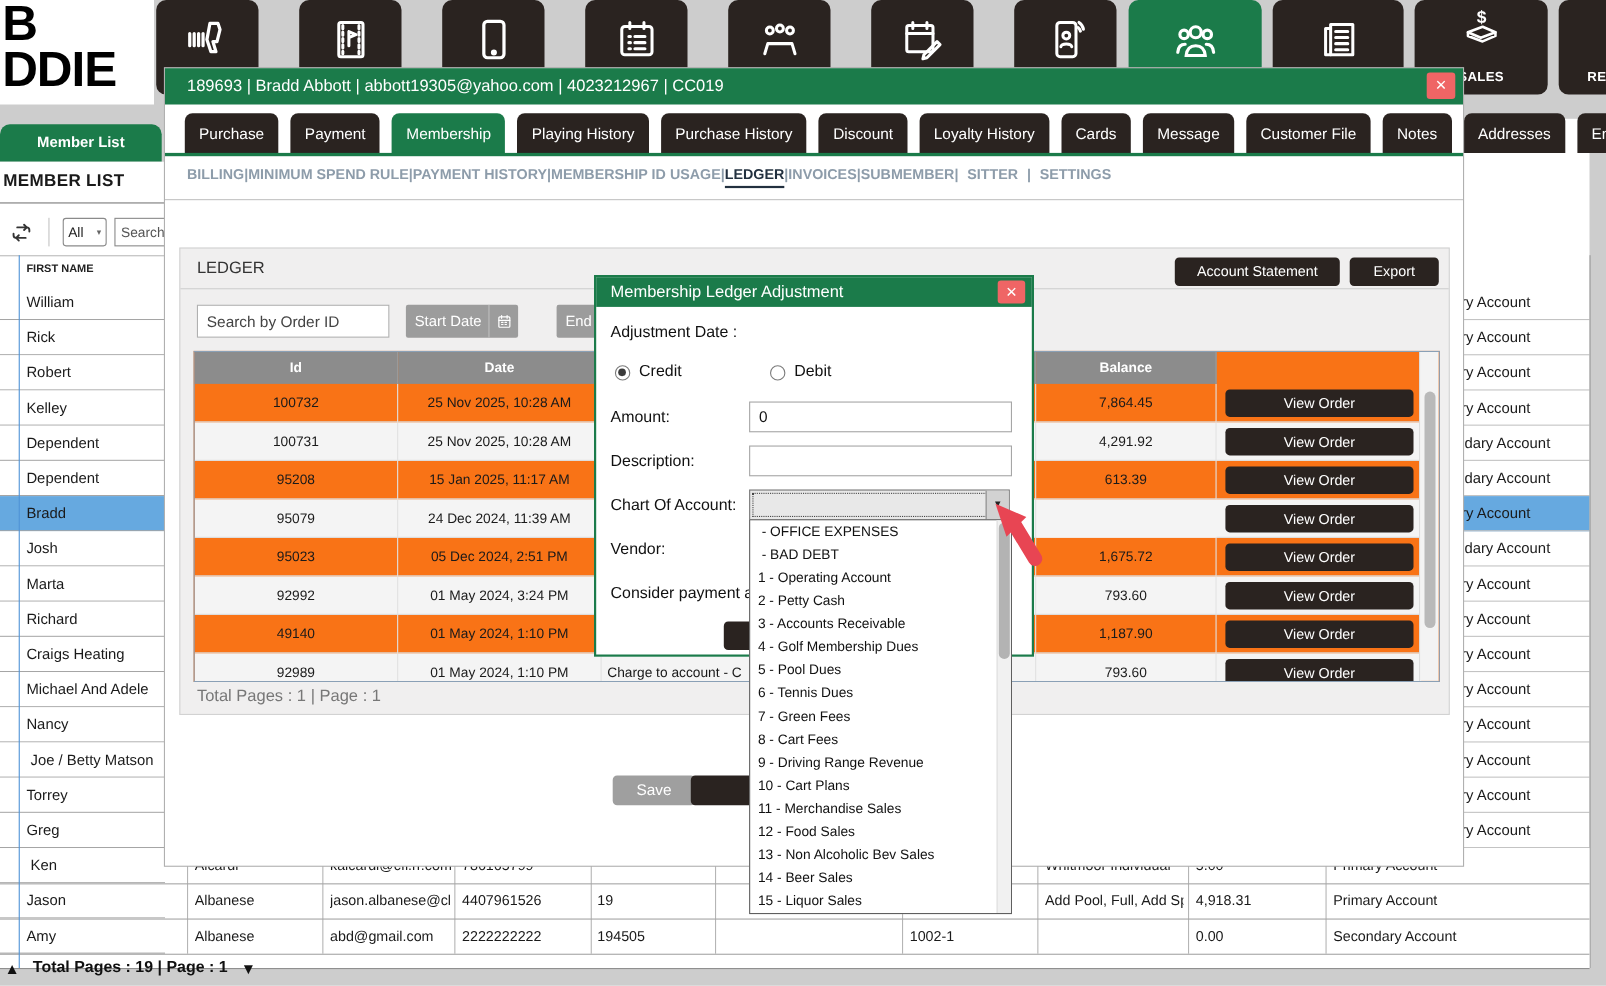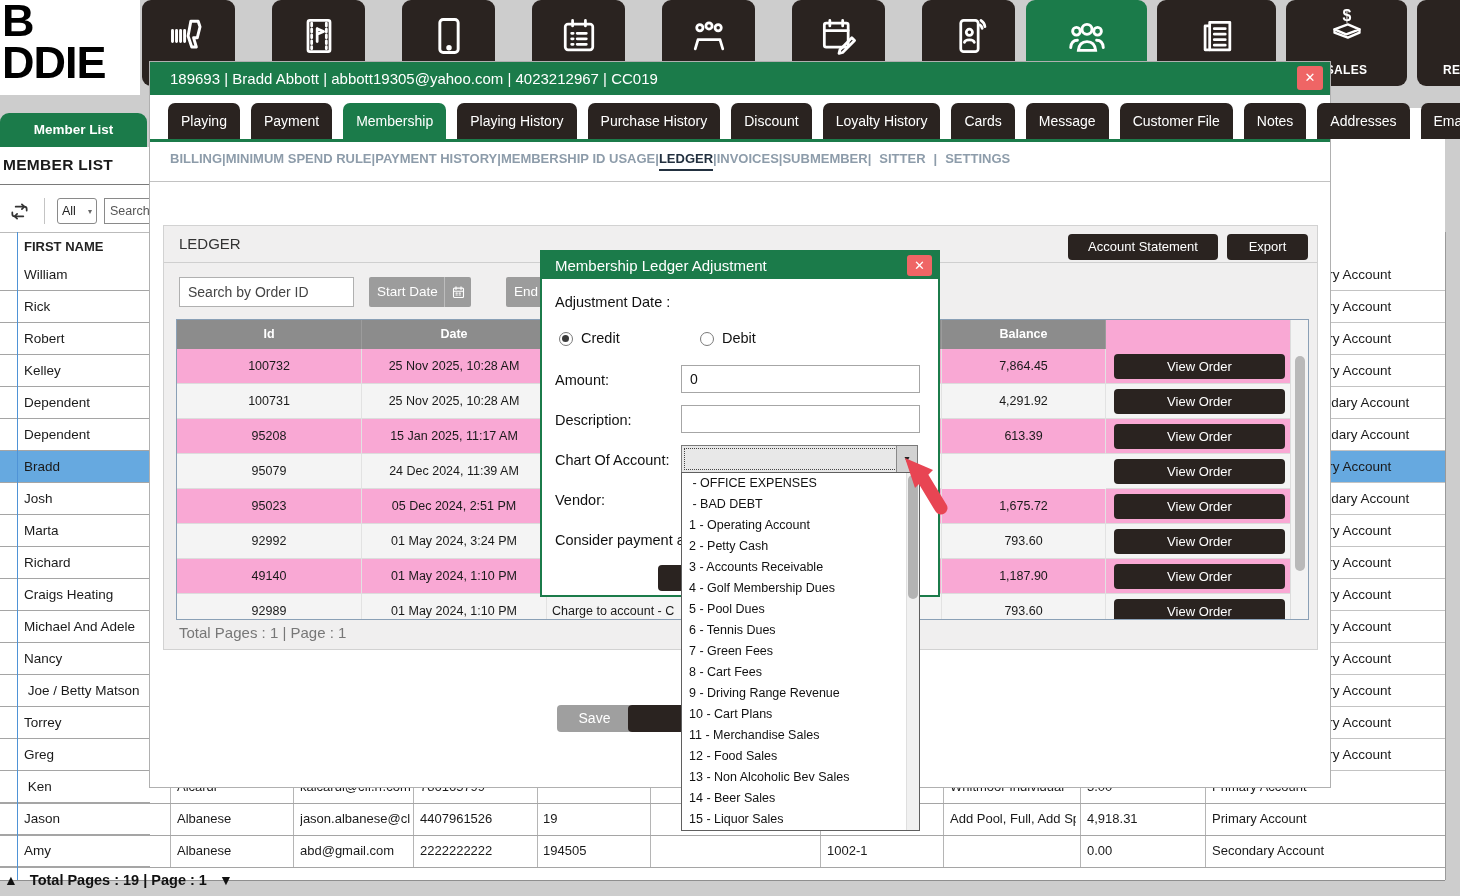--- a/index.html
+++ b/index.html
@@ -44,21 +44,21 @@
   .tab-underline{position:absolute;left:0;top:77px;width:100%;height:3px;background:#1b7b4a;}
   .subnav{position:absolute;left:20px;top:89px;display:flex;gap:0;align-items:baseline;font-size:13px;font-weight:bold;color:#8d9caa;}
   .subnav .active{color:#22303f;border-bottom:2px solid #22303f;padding-bottom:3px;}
   .mdivider{position:absolute;left:0;top:119px;width:100%;height:1px;background:#c2c2c2;}
   
   .panel{position:absolute;left:13px;top:163px;width:1155px;height:425px;background:#f0efef;border:1px solid #d2d2d2;box-sizing:border-box;}
   .darkbtn{background:#2a2320;color:#fff;font-size:13px;border-radius:4px;text-align:center;cursor:pointer;}
   .ginput{background:#fff;border:1px solid #b0b0b0;box-sizing:border-box;}
   .datebox{position:absolute;top:51px;width:102px;height:30px;background:#9c9c9c;border-radius:2px;color:#fff;font-size:13.5px;line-height:30px;padding-left:8px;box-sizing:border-box;overflow:hidden;}
   .datebox .cal{position:absolute;right:0;top:0;width:26px;height:30px;border-left:1px solid #bdbdbd;display:flex;align-items:center;justify-content:center;}
-  .ltable{position:absolute;left:12px;top:93px;width:1133px;height:301px;border:1px solid #8aa0b6;box-sizing:border-box;background:#f9a8d4;overflow:hidden;}
+  .ltable{position:absolute;left:12px;top:93px;width:1133px;height:301px;border:1px solid #8aa0b6;box-sizing:border-box;background:#f97316;overflow:hidden;}
   .lhead{position:absolute;left:0;top:0;height:29px;background:#8c8c8c;color:#fff;font-size:12.5px;font-weight:bold;line-height:29px;text-align:center;border-right:1px solid #9c9c9c;box-sizing:border-box;}
   .lrow{position:absolute;left:0;width:1115px;height:35px;}
   .lrow.alt{background:#f4f4f4;}
   .lcell{position:absolute;top:0;height:35px;line-height:35px;font-size:12.5px;color:#1a1a1a;text-align:center;border-right:1px solid #e2e2e2;border-bottom:1px solid #dcdcdc;box-sizing:border-box;overflow:hidden;white-space:nowrap;}
   .vorder{position:absolute;left:8px;top:5px;width:171px;height:25px;line-height:25px;}
   .scrollcol{position:absolute;right:0;top:0;width:18px;height:100%;background:#f3f3f3;border-left:1px solid #dcdcdc;box-sizing:border-box;}
   .thumb{position:absolute;right:3px;top:36px;width:10px;height:215px;background:#b9b9b9;border-radius:5px;}
   
   .amodal{position:absolute;left:540px;top:250px;width:400px;height:347px;background:#fff;border:2px solid #1b7b4a;box-sizing:border-box;z-index:20;}
   .ahead{position:absolute;left:0;top:0;width:100%;height:27px;background:#1b7b4a;color:#fff;font-size:15px;line-height:27px;padding-left:13px;box-sizing:border-box;}
@@ -176,21 +176,21 @@
         <path d="M9.5 19.5L7 17l2.5-2.5"></path>
       </svg>
   </div>
   <div class="abs tool" style="left:44px;top:198px;width:1px;height:26px;background:#c4c4c4;"></div>
   <div class="abs tool" style="left:57px;top:198px;width:40px;height:26px;border:1px solid #8a8a8a;border-radius:3px;background:#fff;box-sizing:border-box;display:flex;align-items:center;justify-content:space-between;padding:0 4px;">
     <span style="font-size:12.5px;color:#222;">All</span>
     <span style="font-size:8px;color:#666;">▾</span>
   </div>
   <div class="abs tool" style="left:104px;top:198px;width:60px;height:26px;border:1px solid #8a8a8a;background:#fff;box-sizing:border-box;font-size:12.5px;color:#555;line-height:24px;padding-left:5px;overflow:hidden;white-space:nowrap;">Search b</div>
   <div class="abs tool" style="left:0;top:232px;width:150px;height:1px;background:#bbb;"></div>
-  <div class="abs tool" style="left:24px;top:239px;font-size:13px;font-weight:bold;color:#222;text-align:right;">FIRST NAME</div>
+  <div class="abs tool" style="left:24px;top:239px;font-size:10px;font-weight:bold;color:#222;text-align:right;">FIRST NAME</div>
 
   <div class="srow pre" style="top:259px;"><span>William</span></div>
   <div class="srow pre" style="top:291px;"><span>Rick</span></div>
   <div class="srow pre" style="top:323px;"><span>Robert</span></div>
   <div class="srow pre" style="top:355px;"><span>Kelley</span></div>
   <div class="srow pre" style="top:387px;"><span>Dependent</span></div>
   <div class="srow pre" style="top:419px;"><span>Dependent</span></div>
   <div class="srow pre hl" style="top:451px;"><span>Bradd</span></div>
   <div class="srow pre" style="top:483px;"><span>Josh</span></div>
   <div class="srow pre" style="top:515px;"><span>Marta</span></div>
@@ -268,21 +268,21 @@
     <span class="tri">▲</span>
     <span>Total Pages : 19 | Page : 1</span>
     <span class="tri">▼</span>
   </div>
 
   <div class="modal">
     <div class="modal-head">189693 | Bradd Abbott | abbott19305@yahoo.com | 4023212967 | CC019</div>
     <div class="xbtn" style="right:7px;">✕</div>
 
     <div class="tabs">
-      <div class="tab">Playing</div>
+      <div class="tab">Purchase</div>
       <div class="tab">Payment</div>
       <div class="tab active">Membership</div>
       <div class="tab">Playing History</div>
       <div class="tab">Purchase History</div>
       <div class="tab">Discount</div>
       <div class="tab">Loyalty History</div>
       <div class="tab">Cards</div>
       <div class="tab">Message</div>
       <div class="tab">Customer File</div>
       <div class="tab">Notes</div>

